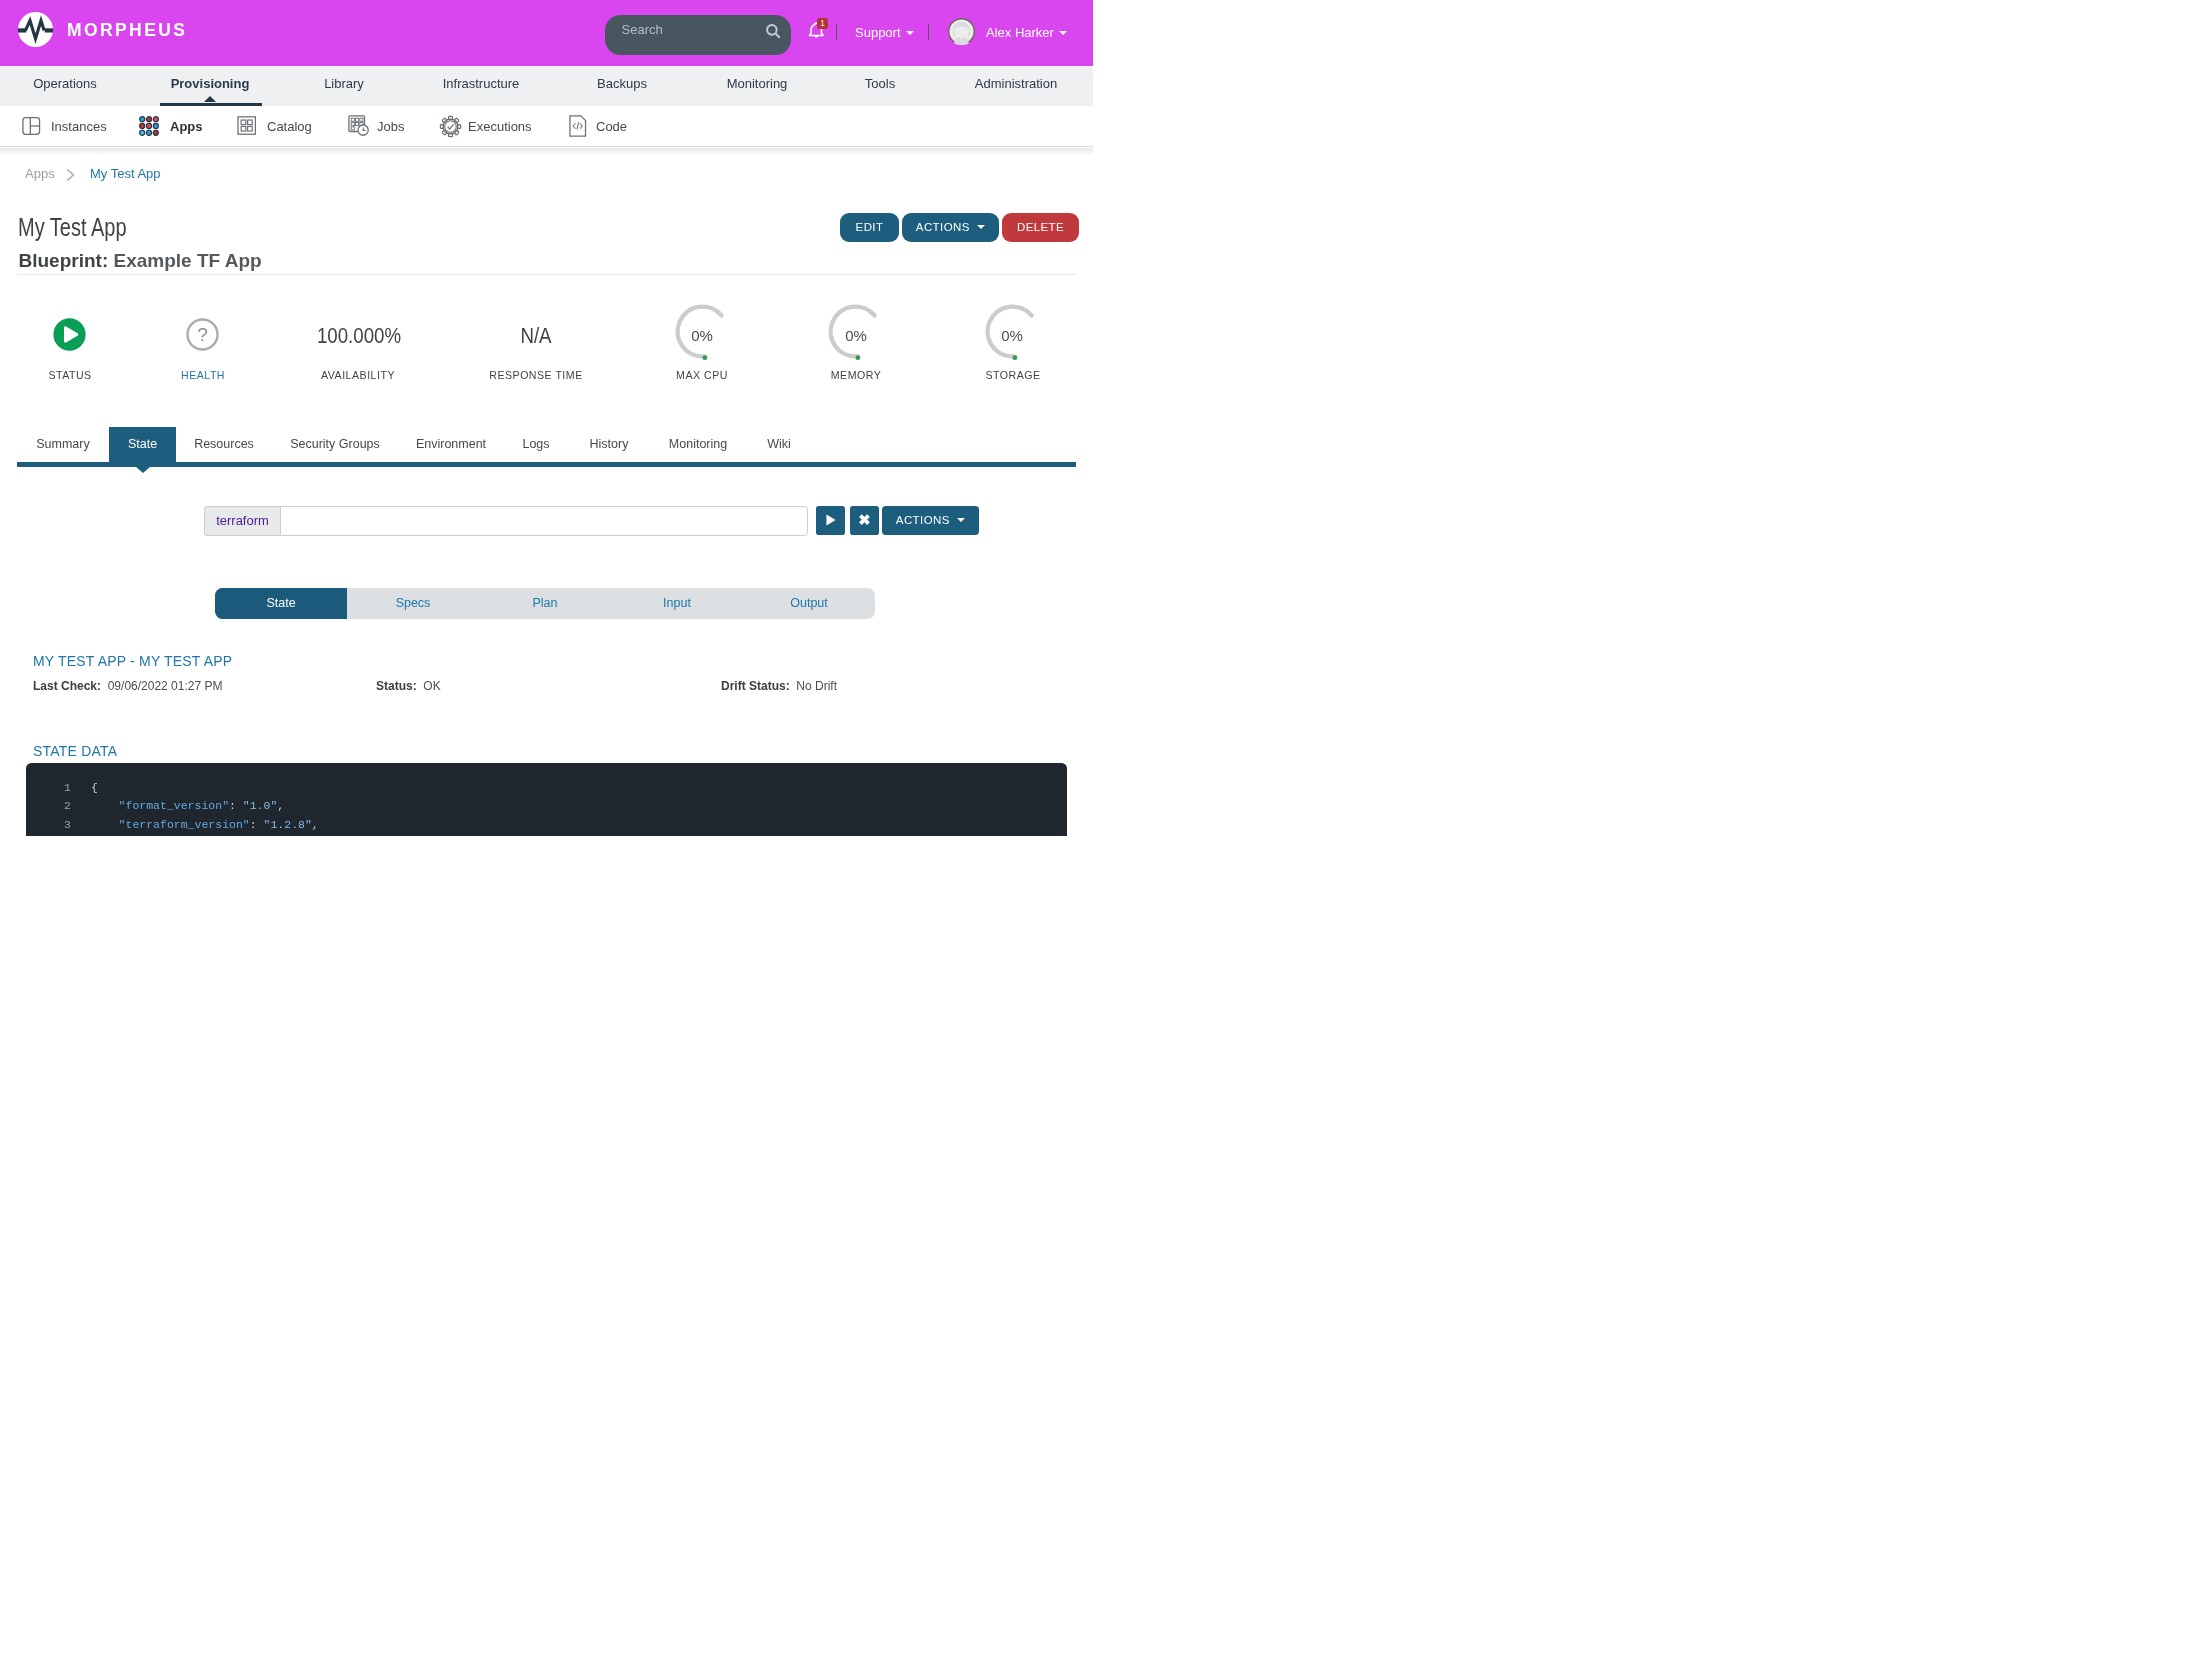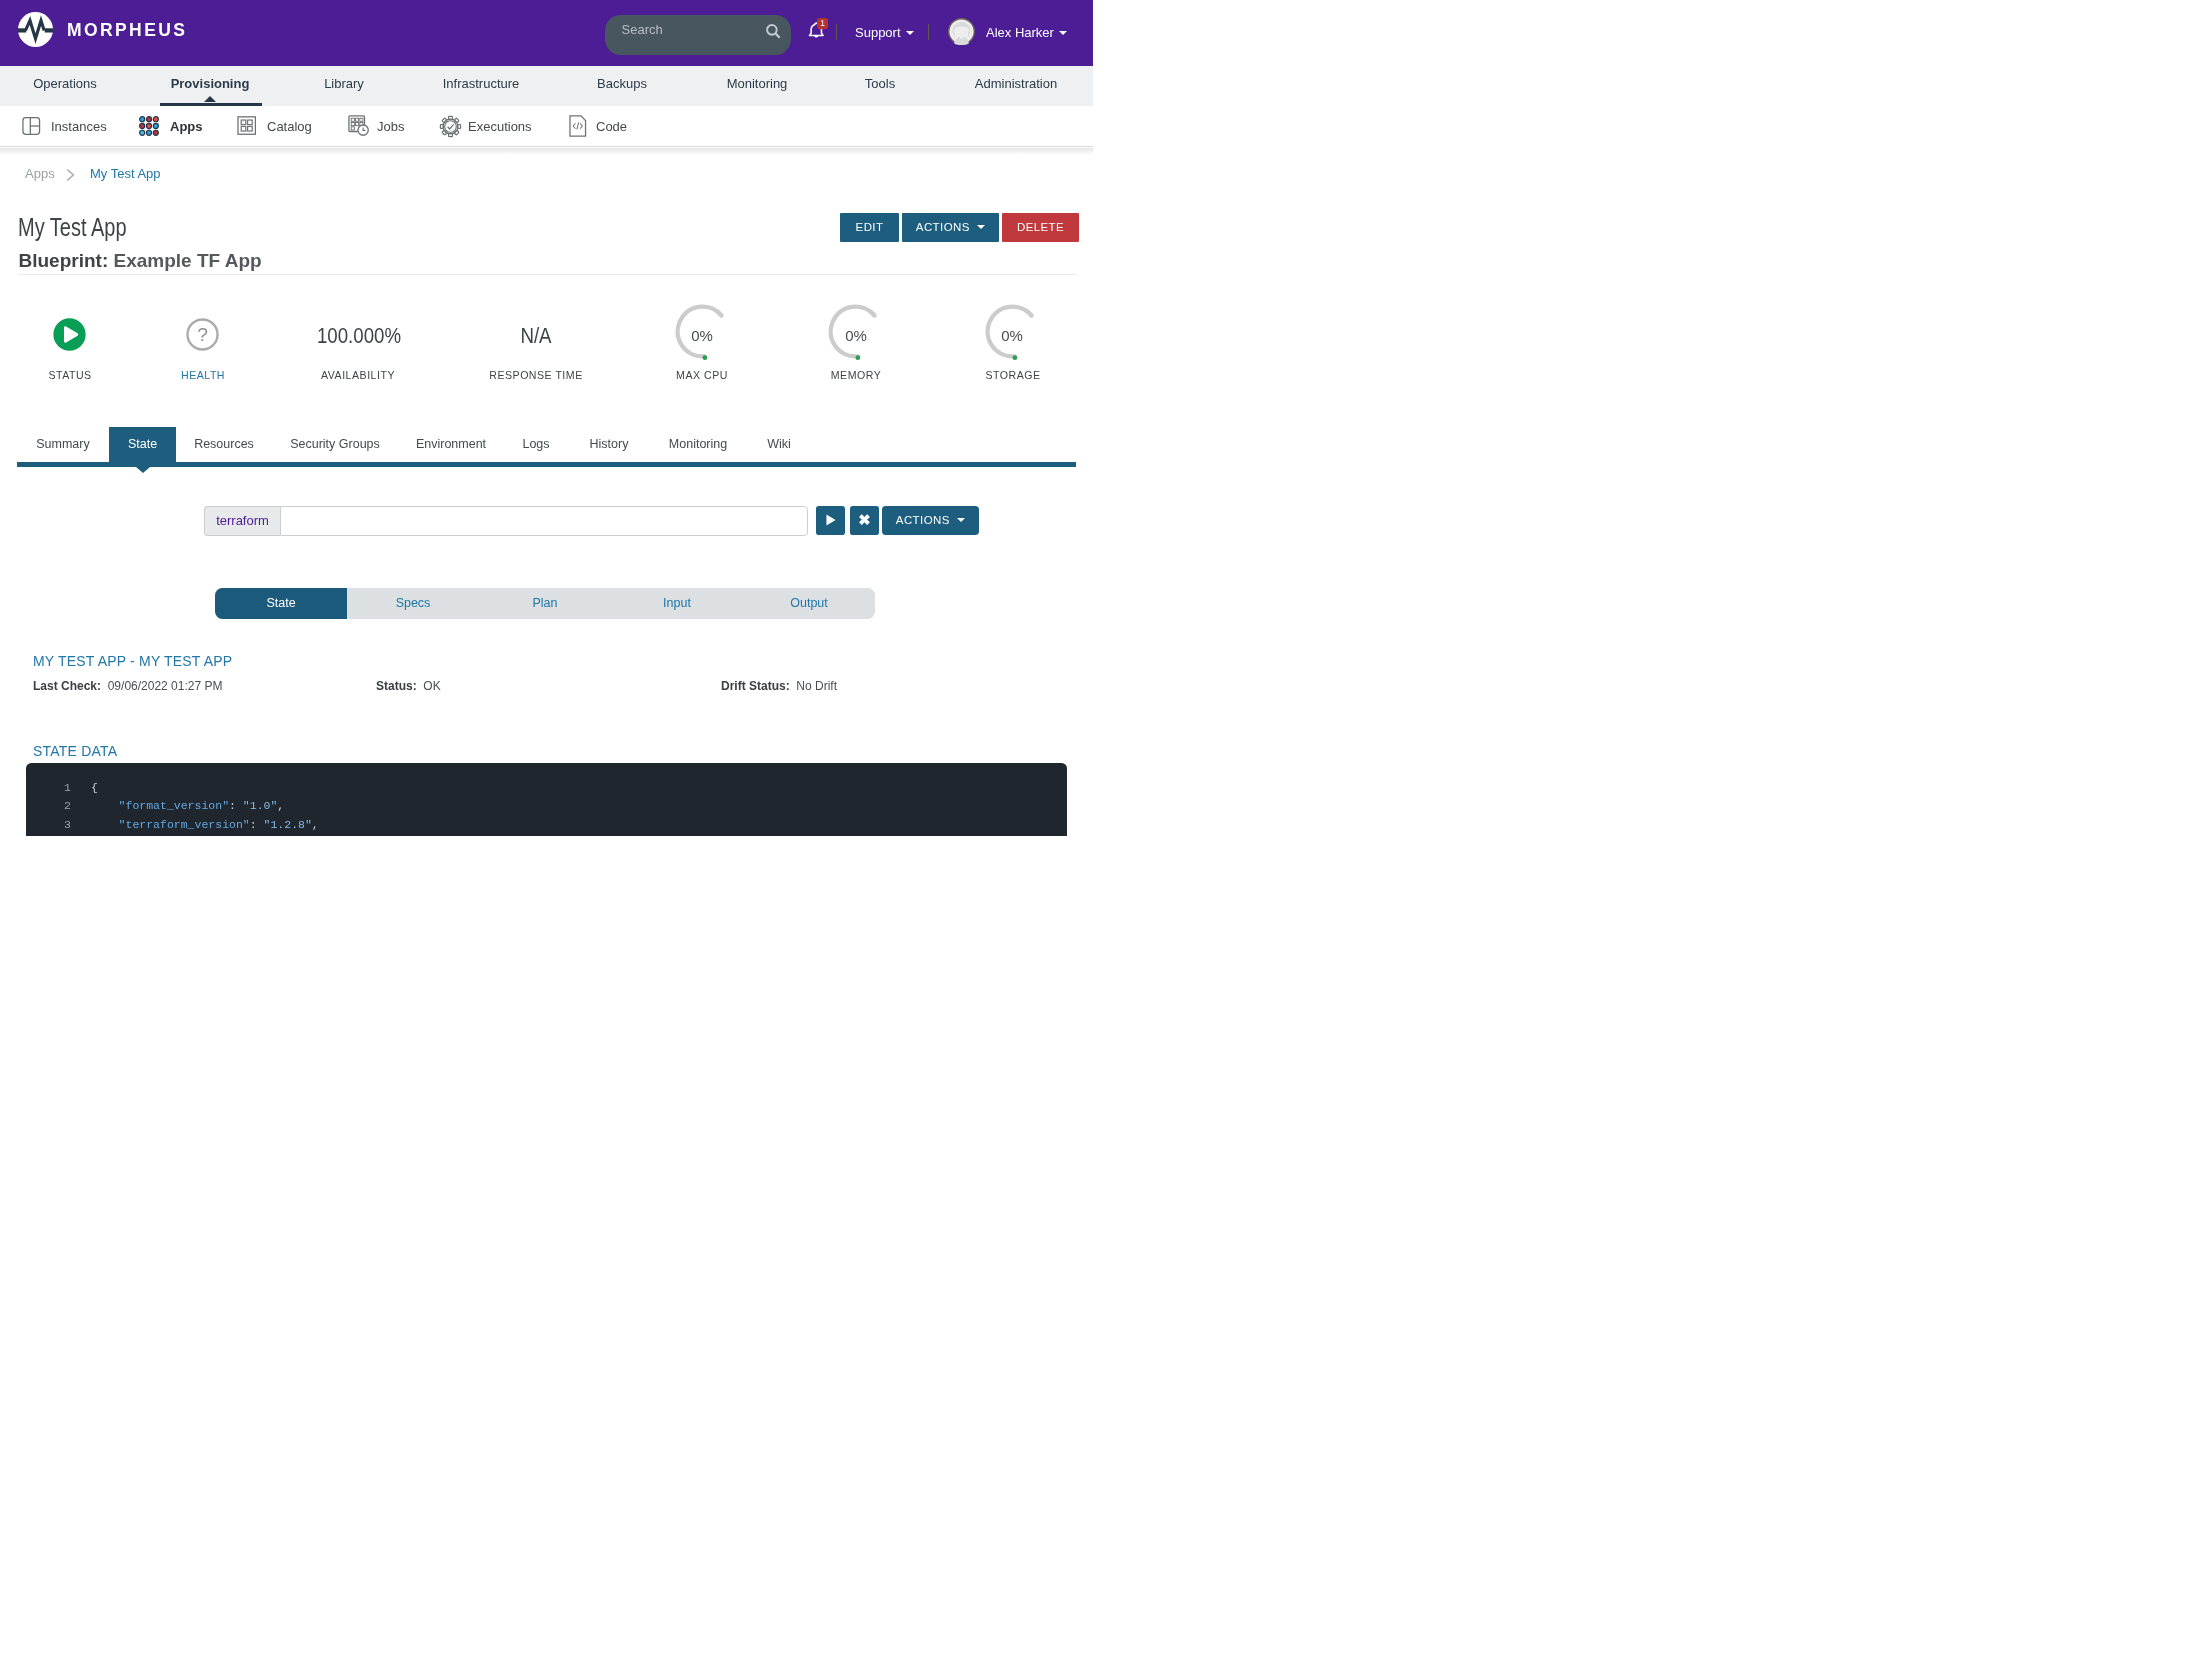--- a/index.html
+++ b/index.html
@@ -2,21 +2,21 @@
 <html style="font-size:14.8px"><head>
 <meta charset="utf-8">
 <style>
 * { margin:0; padding:0; box-sizing:border-box; }
 html,body { width:1093px; height:836px; overflow:hidden; background:#fff;
   font-family:"Liberation Sans", sans-serif; }
 .abs { position:absolute; }
 #page { position:relative; width:1093px; height:836px; }
 
 
-#header { position:absolute; left:0; top:0; width:1093px; height:66px; background:#4c1d95; }
+#header { position:absolute; left:0; top:0; width:1093px; height:66px; background:#d946ef; }
 #logotext { position:absolute; left:67px; top:20px; color:#fff; font-size:17.5px; font-weight:bold; letter-spacing:2.4px; }
 #search { position:absolute; left:605px; top:14.8px; width:186px; height:40px; border-radius:15.7px;
   background:#47565f; color:#b6bec5; font-size:13px; line-height:30px; padding-left:16.6px; }
 .hdivider { position:absolute; top:24px; width:0.9px; height:15.7px; background:#5e584e; }
 .hdrtext { position:absolute; color:#fff; font-size:13px; top:25px; }
 .caret { display:inline-block; width:0; height:0; border-left:4.2px solid transparent; border-right:4.2px solid transparent; border-top:4.6px solid #fff; vertical-align:1.8px; margin-left:5.5px; }
 #badge { position:absolute; left:817px; top:17.5px; width:11px; height:11px; background:#b53333; border-radius:2.8px;
   color:#fff; font-size:8.3px; text-align:center; line-height:11px; }
 #avatar { position:absolute; left:948px; top:17.5px; }
 
@@ -34,21 +34,21 @@
 .subitem { position:absolute; top:13px; font-size:13px; color:#45494d; white-space:nowrap; }
 .subicon { position:absolute; top:8.3px; }
 
 
 #crumb { position:absolute; left:25px; top:166px; font-size:13px; color:#9aa0a4; }
 
 
 #title { position:absolute; left:17.5px; top:213px; font-size:25px; color:#3f4346; transform:scaleX(0.8); transform-origin:0 0; white-space:nowrap; }
 #blueprint { position:absolute; left:18.5px; top:250px; font-size:19px; color:#55595d;font-weight:bold; }
 #hr1 { position:absolute; left:17.5px; top:274px; width:1058px; height:0.9px; background:#e9eaeb; }
-.btn { position:absolute; top:213px; height:29px; border-radius:1px; color:#fff; font-size:11.5px;
+.btn { position:absolute; top:213px; height:29px; border-radius:9px; color:#fff; font-size:11.5px;
   text-align:center; line-height:29px; letter-spacing:0.4px; }
 .btn-blue { background:#1d5d7e; }
 .btn-red { background:#c0393c; }
 
 
 .statlabel { position:absolute; top:369px; transform:translateX(-50%); font-size:10.6px; color:#3f4346; letter-spacing:0.5px; white-space:nowrap; }
 .bignum { position:absolute; top:323px; font-size:22px; color:#3f4346; white-space:nowrap; transform:translateX(-50%) scaleX(0.85); }
 .gauge { position:absolute; top:302px; }
 .gaugetext { position:absolute; top:327px; transform:translateX(-50%); font-size:15px; color:#4a4e52; }
 

